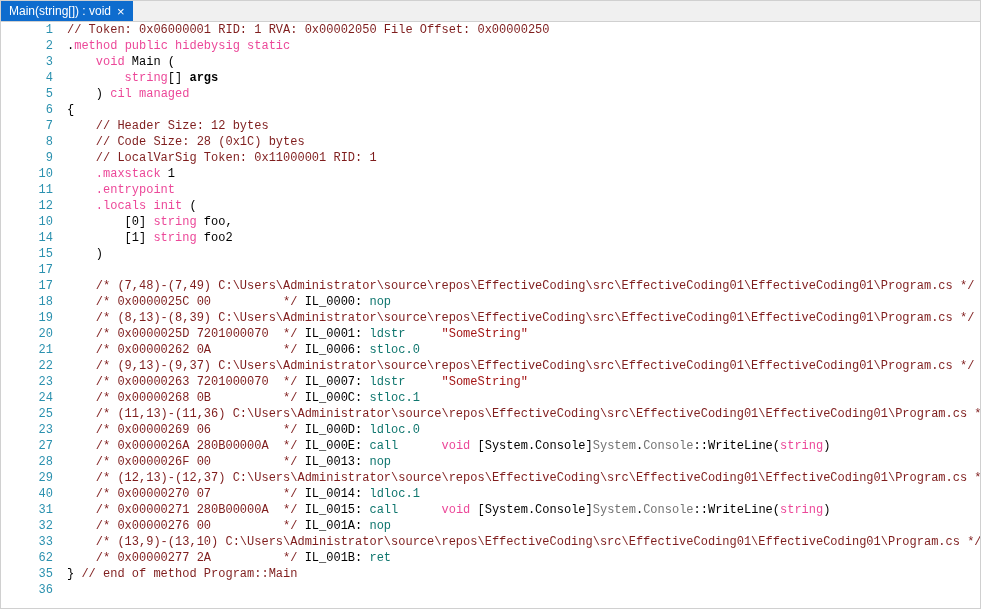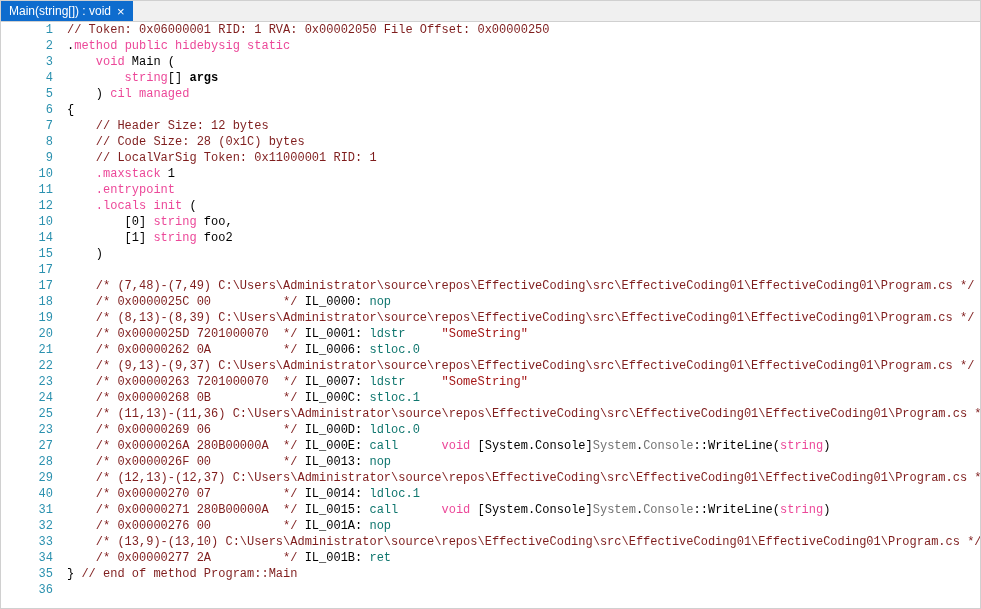--- a/index.html
+++ b/index.html
@@ -103,18 +103,18 @@
       <div>24</div>
       <div>25</div>
       <div>23</div>
       <div>27</div>
       <div>28</div>
       <div>29</div>
       <div>40</div>
       <div>31</div>
       <div>32</div>
       <div>33</div>
-      <div>34</div>
+      <div>62</div>
       <div>35</div>
       <div>36</div>
     </div>
   <div class="code" id="code"><div class="line"><span class="c-comment">// Token: 0x06000001 RID: 1 RVA: 0x00002050 File Offset: 0x00000250</span></div><div class="line"><span class="c-text">.</span><span class="c-keyword">method</span><span class="c-text"> </span><span class="c-keyword">public</span><span class="c-text"> </span><span class="c-keyword">hidebysig</span><span class="c-text"> </span><span class="c-keyword">static</span></div><div class="line"><span class="c-text">    </span><span class="c-keyword">void</span><span class="c-text"> Main (</span></div><div class="line"><span class="c-text">        </span><span class="c-keyword">string</span><span class="c-text">[] </span><span class="c-text" style="font-weight: bold;">args</span></div><div class="line"><span class="c-text">    ) </span><span class="c-keyword">cil</span><span class="c-text"> </span><span class="c-keyword">managed</span></div><div class="line"><span class="c-brace">{</span></div><div class="line"><span class="c-text">    </span><span class="c-comment">// Header Size: 12 bytes</span></div><div class="line"><span class="c-text">    </span><span class="c-comment">// Code Size: 28 (0x1C) bytes</span></div><div class="line"><span class="c-text">    </span><span class="c-comment">// LocalVarSig Token: 0x11000001 RID: 1</span></div><div class="line"><span class="c-text">    </span><span class="c-keyword">.maxstack</span><span class="c-text"> 1</span></div><div class="line"><span class="c-text">    </span><span class="c-keyword">.entrypoint</span></div><div class="line"><span class="c-text">    </span><span class="c-keyword">.locals</span><span class="c-text"> </span><span class="c-keyword">init</span><span class="c-text"> (</span></div><div class="line"><span class="c-text">        [0] </span><span class="c-keyword">string</span><span class="c-text"> foo,</span></div><div class="line"><span class="c-text">        [1] </span><span class="c-keyword">string</span><span class="c-text"> foo2</span></div><div class="line"><span class="c-text">    )</span></div><div class="line"><span class="c-text"></span></div><div class="line"><span class="c-text">    </span><span class="c-comment">/* (7,48)-(7,49) C:\Users\Administrator\source\repos\EffectiveCoding\src\EffectiveCoding01\EffectiveCoding01\Program.cs */</span></div><div class="line"><span class="c-text">    </span><span class="c-comment">/* 0x0000025C 00          */</span><span class="c-text"> IL_0000: </span><span class="c-il">nop</span></div><div class="line"><span class="c-text">    </span><span class="c-comment">/* (8,13)-(8,39) C:\Users\Administrator\source\repos\EffectiveCoding\src\EffectiveCoding01\EffectiveCoding01\Program.cs */</span></div><div class="line"><span class="c-text">    </span><span class="c-comment">/* 0x0000025D 7201000070  */</span><span class="c-text"> IL_0001: </span><span class="c-il">ldstr</span><span class="c-text">     </span><span class="c-string">"SomeString"</span></div><div class="line"><span class="c-text">    </span><span class="c-comment">/* 0x00000262 0A          */</span><span class="c-text"> IL_0006: </span><span class="c-il">stloc.0</span></div><div class="line"><span class="c-text">    </span><span class="c-comment">/* (9,13)-(9,37) C:\Users\Administrator\source\repos\EffectiveCoding\src\EffectiveCoding01\EffectiveCoding01\Program.cs */</span></div><div class="line"><span class="c-text">    </span><span class="c-comment">/* 0x00000263 7201000070  */</span><span class="c-text"> IL_0007: </span><span class="c-il">ldstr</span><span class="c-text">     </span><span class="c-string">"SomeString"</span></div><div class="line"><span class="c-text">    </span><span class="c-comment">/* 0x00000268 0B          */</span><span class="c-text"> IL_000C: </span><span class="c-il">stloc.1</span></div><div class="line"><span class="c-text">    </span><span class="c-comment">/* (11,13)-(11,36) C:\Users\Administrator\source\repos\EffectiveCoding\src\EffectiveCoding01\EffectiveCoding01\Program.cs */</span></div><div class="line"><span class="c-text">    </span><span class="c-comment">/* 0x00000269 06          */</span><span class="c-text"> IL_000D: </span><span class="c-il">ldloc.0</span></div><div class="line"><span class="c-text">    </span><span class="c-comment">/* 0x0000026A 280B00000A  */</span><span class="c-text"> IL_000E: </span><span class="c-il">call</span><span class="c-text">      </span><span class="c-keyword">void</span><span class="c-text"> [System.Console]</span><span class="c-sys">System</span><span class="c-text">.</span><span class="c-sys">Console</span><span class="c-text">::WriteLine(</span><span class="c-keyword">string</span><span class="c-text">)</span></div><div class="line"><span class="c-text">    </span><span class="c-comment">/* 0x0000026F 00          */</span><span class="c-text"> IL_0013: </span><span class="c-il">nop</span></div><div class="line"><span class="c-text">    </span><span class="c-comment">/* (12,13)-(12,37) C:\Users\Administrator\source\repos\EffectiveCoding\src\EffectiveCoding01\EffectiveCoding01\Program.cs */</span></div><div class="line"><span class="c-text">    </span><span class="c-comment">/* 0x00000270 07          */</span><span class="c-text"> IL_0014: </span><span class="c-il">ldloc.1</span></div><div class="line"><span class="c-text">    </span><span class="c-comment">/* 0x00000271 280B00000A  */</span><span class="c-text"> IL_0015: </span><span class="c-il">call</span><span class="c-text">      </span><span class="c-keyword">void</span><span class="c-text"> [System.Console]</span><span class="c-sys">System</span><span class="c-text">.</span><span class="c-sys">Console</span><span class="c-text">::WriteLine(</span><span class="c-keyword">string</span><span class="c-text">)</span></div><div class="line"><span class="c-text">    </span><span class="c-comment">/* 0x00000276 00          */</span><span class="c-text"> IL_001A: </span><span class="c-il">nop</span></div><div class="line"><span class="c-text">    </span><span class="c-comment">/* (13,9)-(13,10) C:\Users\Administrator\source\repos\EffectiveCoding\src\EffectiveCoding01\EffectiveCoding01\Program.cs */</span></div><div class="line"><span class="c-text">    </span><span class="c-comment">/* 0x00000277 2A          */</span><span class="c-text"> IL_001B: </span><span class="c-il">ret</span></div><div class="line"><span class="c-brace">}</span><span class="c-text"> </span><span class="c-comment">// end of method Program::Main</span></div><div class="line"><span class="c-text"></span></div></div>
 </div>
 
 </body></html>

